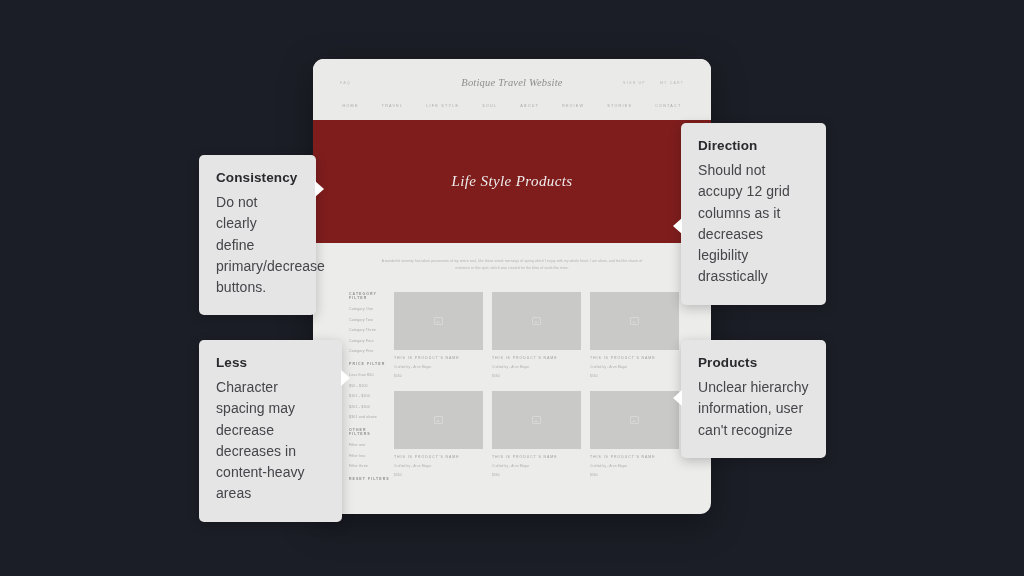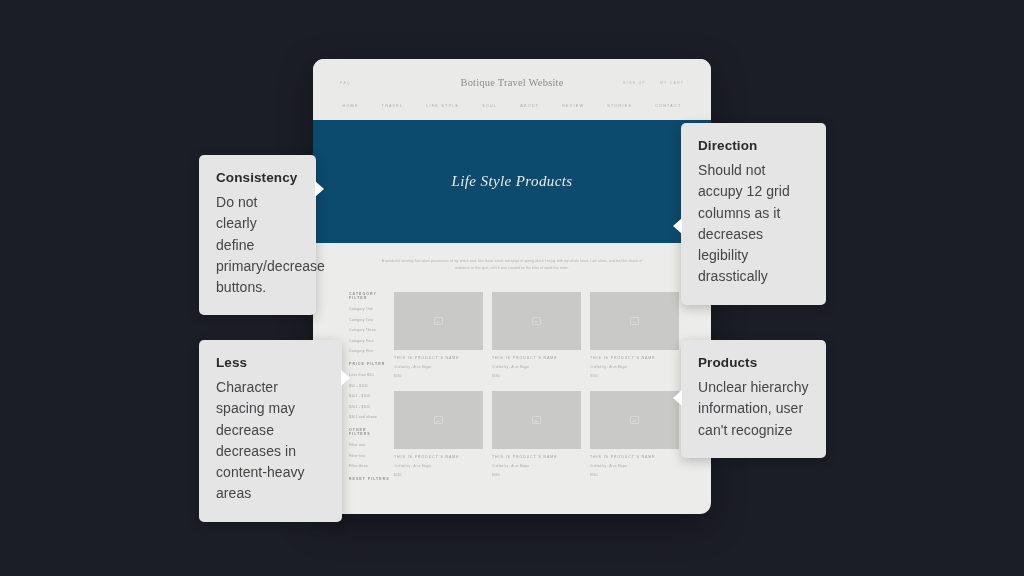--- a/index.html
+++ b/index.html
@@ -52,41 +52,42 @@
     letter-spacing: 1.15px;
     color: #b9b9b7;
     text-transform: uppercase;
     white-space: nowrap;
   }
   .brand-title {
     position: absolute;
     left: 0; right: 0;
     text-align: center;
     font-family: "Liberation Serif", serif;
+    font-style: italic;
     font-size: 10.5px;
     color: #8d8d8b;
     letter-spacing: 0.2px;
   }
   .main-nav {
     display: flex;
     justify-content: center;
     gap: 23px;
     padding: 12px 0 0 0;
   }
   .nav-link {
     font-size: 3.7px;
     letter-spacing: 1.25px;
     color: #a9a9a7;
     text-transform: uppercase;
     white-space: nowrap;
   }
 
   
   .hero {
-    background: #0c4a6e;
+    background: #7f1d1d;
     height: 123px;
     display: flex;
     align-items: center;
     justify-content: center;
   }
   .hero-title {
     font-family: "Liberation Serif", serif;
     font-style: italic;
     font-size: 15px;
     color: #eeeeed;

